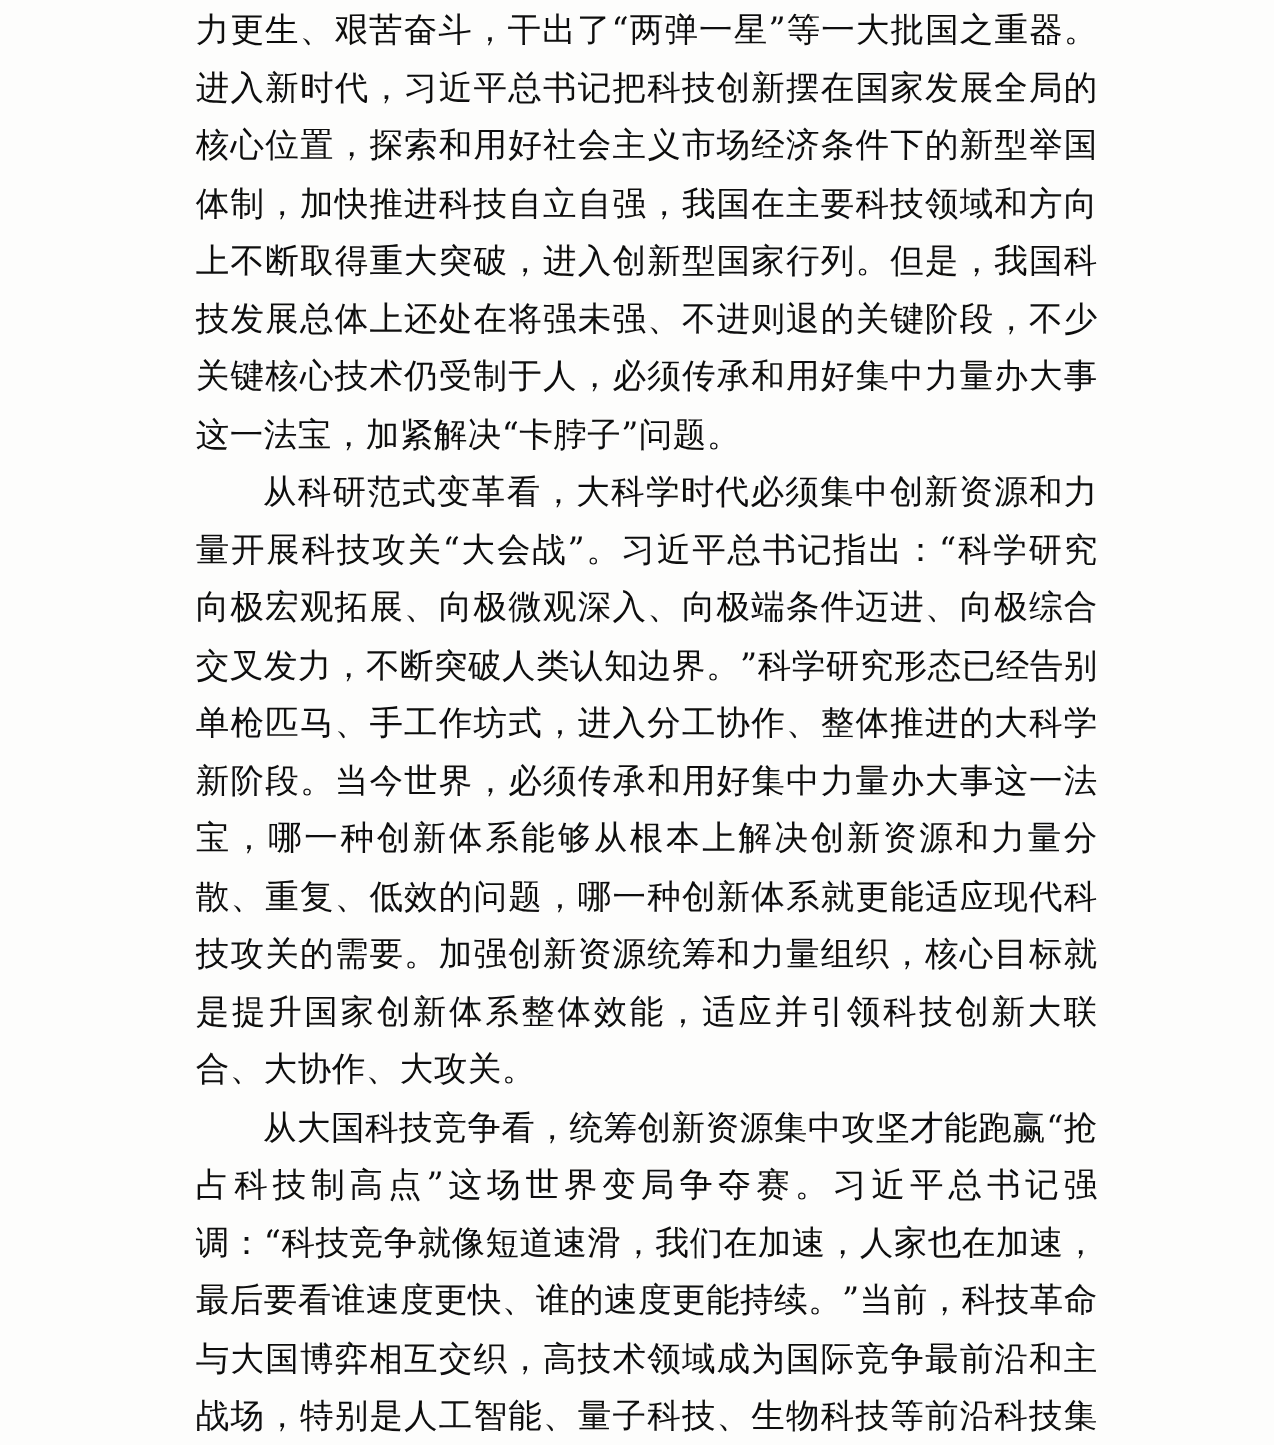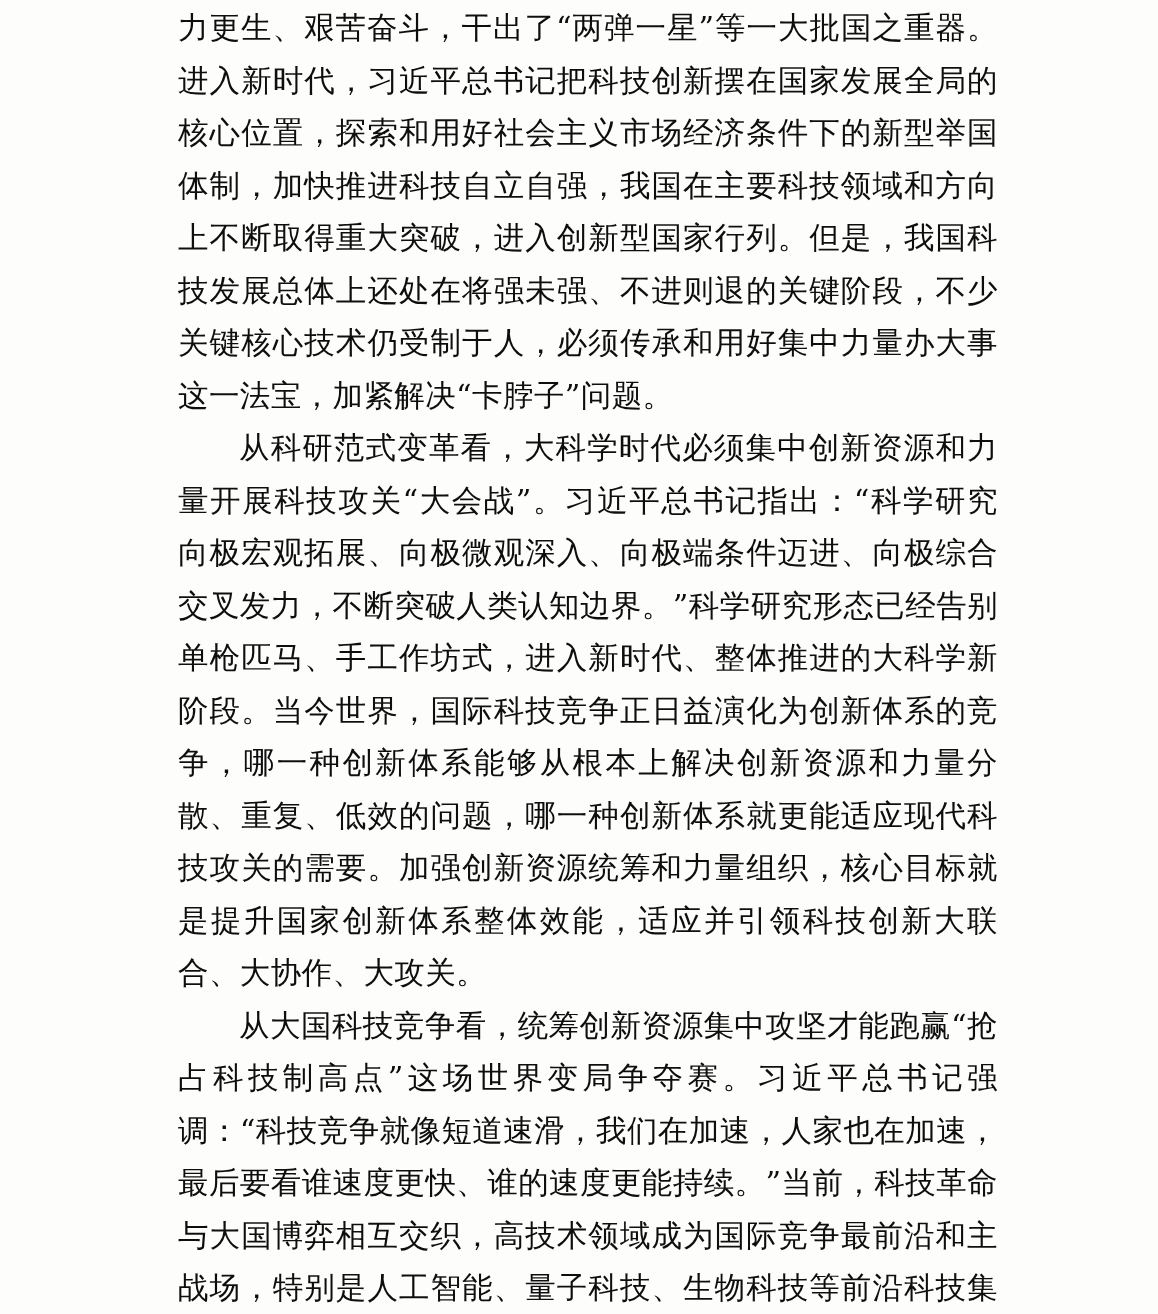--- a/index.html
+++ b/index.html
@@ -43,16 +43,16 @@
   .para + .para {
     margin-top: 0;
   }
 </style>
 </head>
 <body>
 
 <div class="page">
   <div class="doc-body">
     <p class="para">力更生、艰苦奋斗，干出了“两弹一星”等一大批国之重器。进入新时代，习近平总书记把科技创新摆在国家发展全局的核心位置，探索和用好社会主义市场经济条件下的新型举国体制，加快推进科技自立自强，我国在主要科技领域和方向上不断取得重大突破，进入创新型国家行列。但是，我国科技发展总体上还处在将强未强、不进则退的关键阶段，不少关键核心技术仍受制于人，必须传承和用好集中力量办大事这一法宝，加紧解决“卡脖子”问题。</p>
-    <p class="para indent">从科研范式变革看，大科学时代必须集中创新资源和力量开展科技攻关“大会战”。习近平总书记指出：“科学研究向极宏观拓展、向极微观深入、向极端条件迈进、向极综合交叉发力，不断突破人类认知边界。”科学研究形态已经告别单枪匹马、手工作坊式，进入新时代、整体推进的大科学新阶段。当今世界，国际科技竞争正日益演化为创新体系的竞争，哪一种创新体系能够从根本上解决创新资源和力量分散、重复、低效的问题，哪一种创新体系就更能适应现代科技攻关的需要。加强创新资源统筹和力量组织，核心目标就是提升国家创新体系整体效能，适应并引领科技创新大联合、大协作、大攻关。</p>
+    <p class="para indent">从科研范式变革看，大科学时代必须集中创新资源和力量开展科技攻关“大会战”。习近平总书记指出：“科学研究向极宏观拓展、向极微观深入、向极端条件迈进、向极综合交叉发力，不断突破人类认知边界。”科学研究形态已经告别单枪匹马、手工作坊式，进入分工协作、整体推进的大科学新阶段。当今世界，必须传承和用好集中力量办大事这一法宝，哪一种创新体系能够从根本上解决创新资源和力量分散、重复、低效的问题，哪一种创新体系就更能适应现代科技攻关的需要。加强创新资源统筹和力量组织，核心目标就是提升国家创新体系整体效能，适应并引领科技创新大联合、大协作、大攻关。</p>
     <p class="para indent">从大国科技竞争看，统筹创新资源集中攻坚才能跑赢“抢占科技制高点”这场世界变局争夺赛。习近平总书记强调：“科技竞争就像短道速滑，我们在加速，人家也在加速，最后要看谁速度更快、谁的速度更能持续。”当前，科技革命与大国博弈相互交织，高技术领域成为国际竞争最前沿和主战场，特别是人工智能、量子科技、生物科技等前沿科技集中涌现，正以前所未有、超乎想象的速度和冲击力重塑全</p>
   </div>
 </div>
 
 </body></html>

